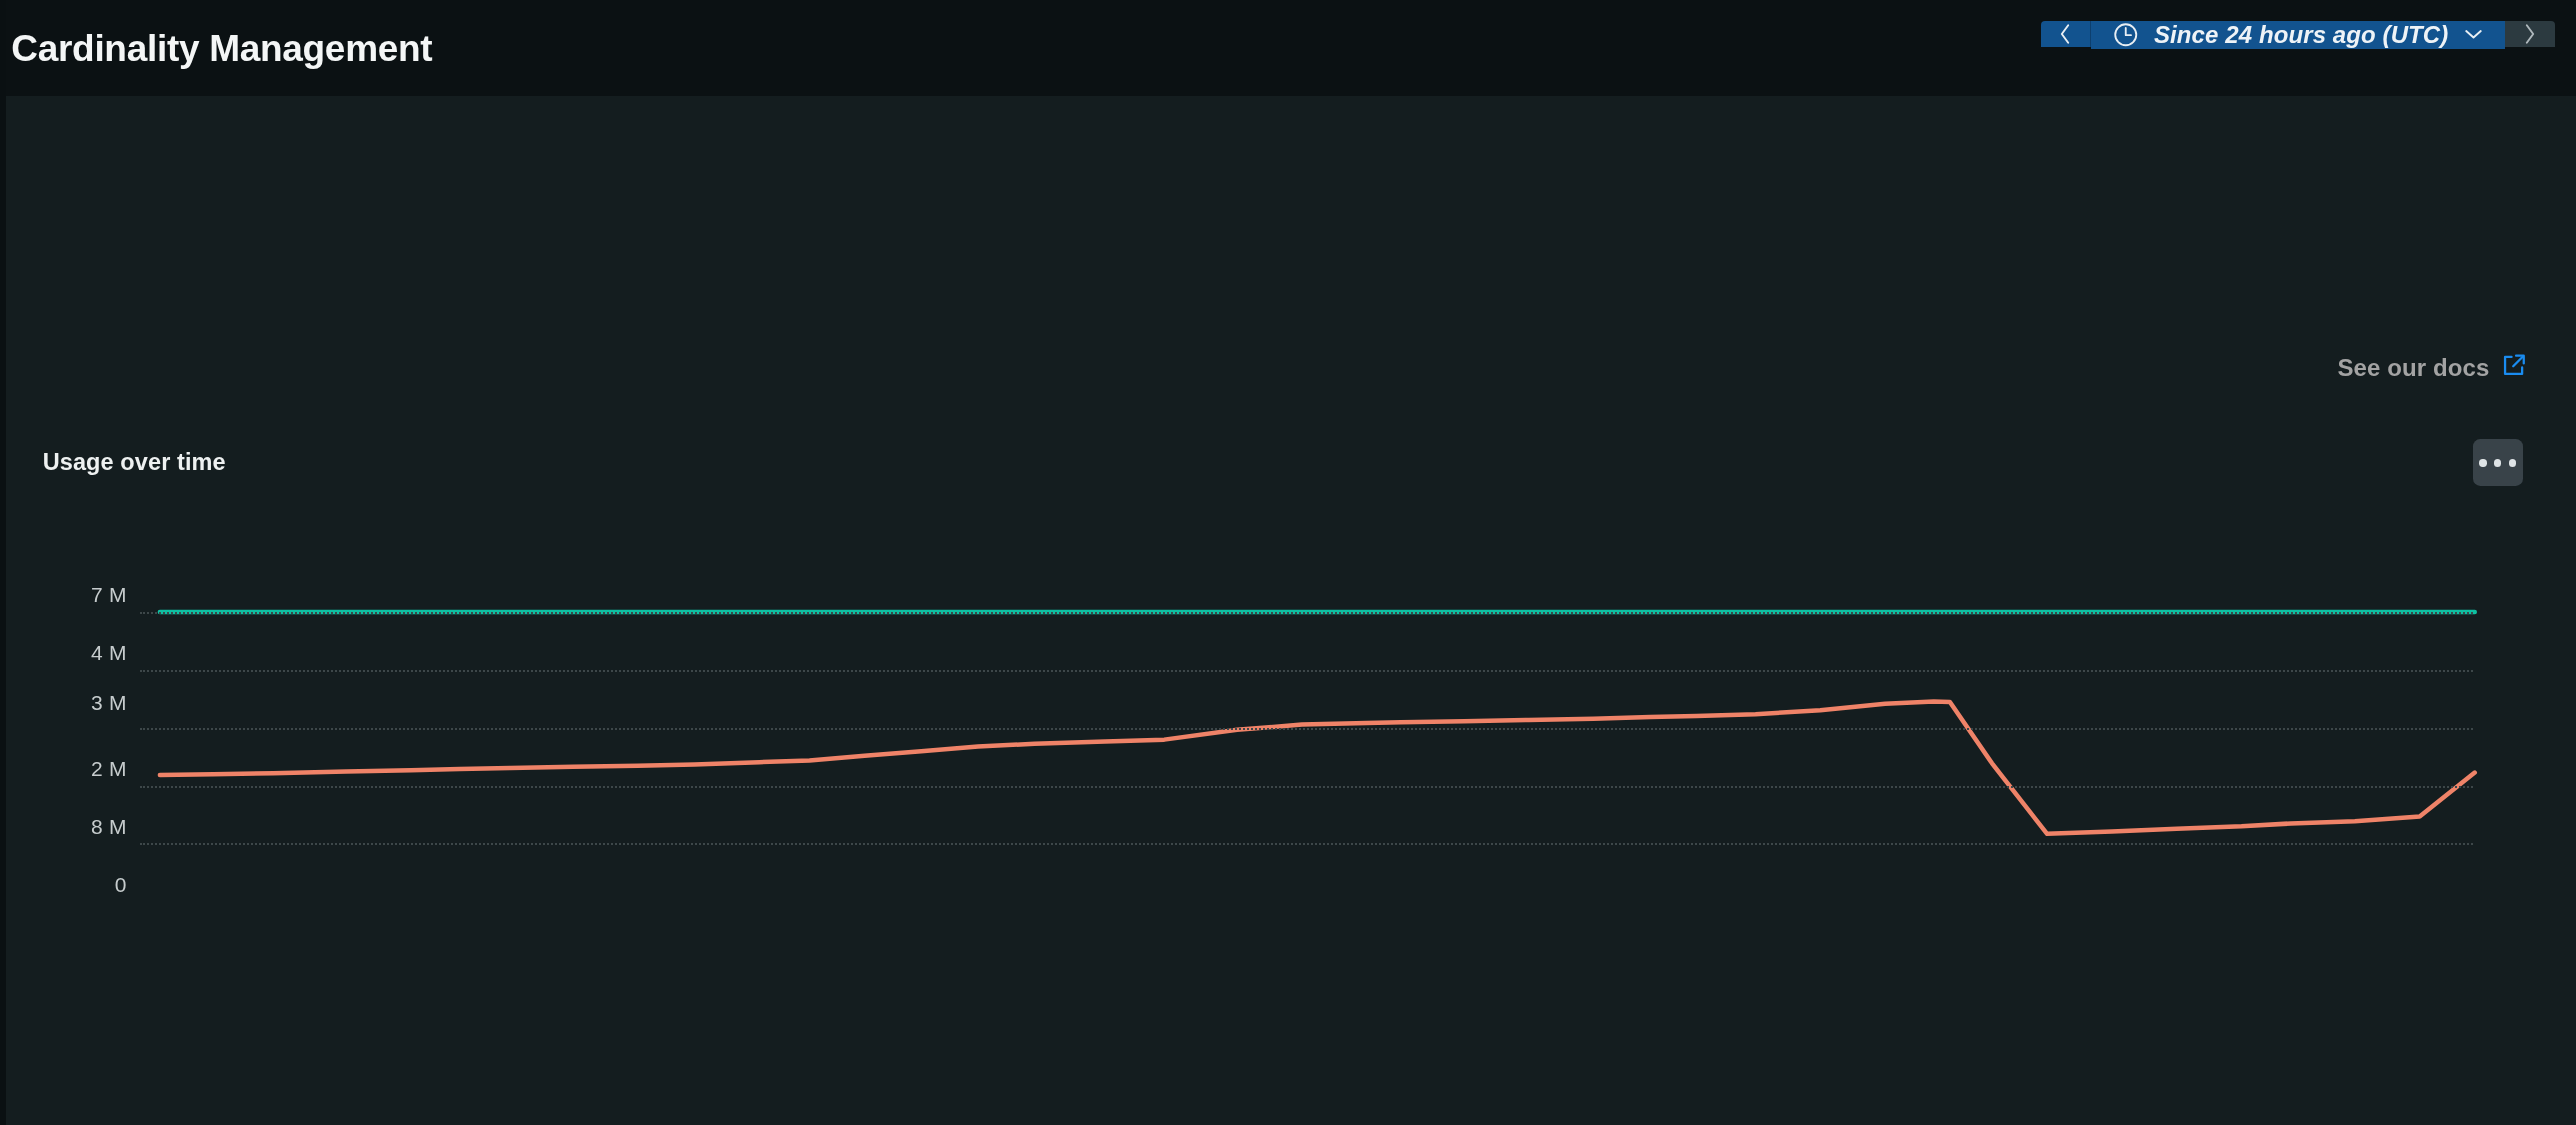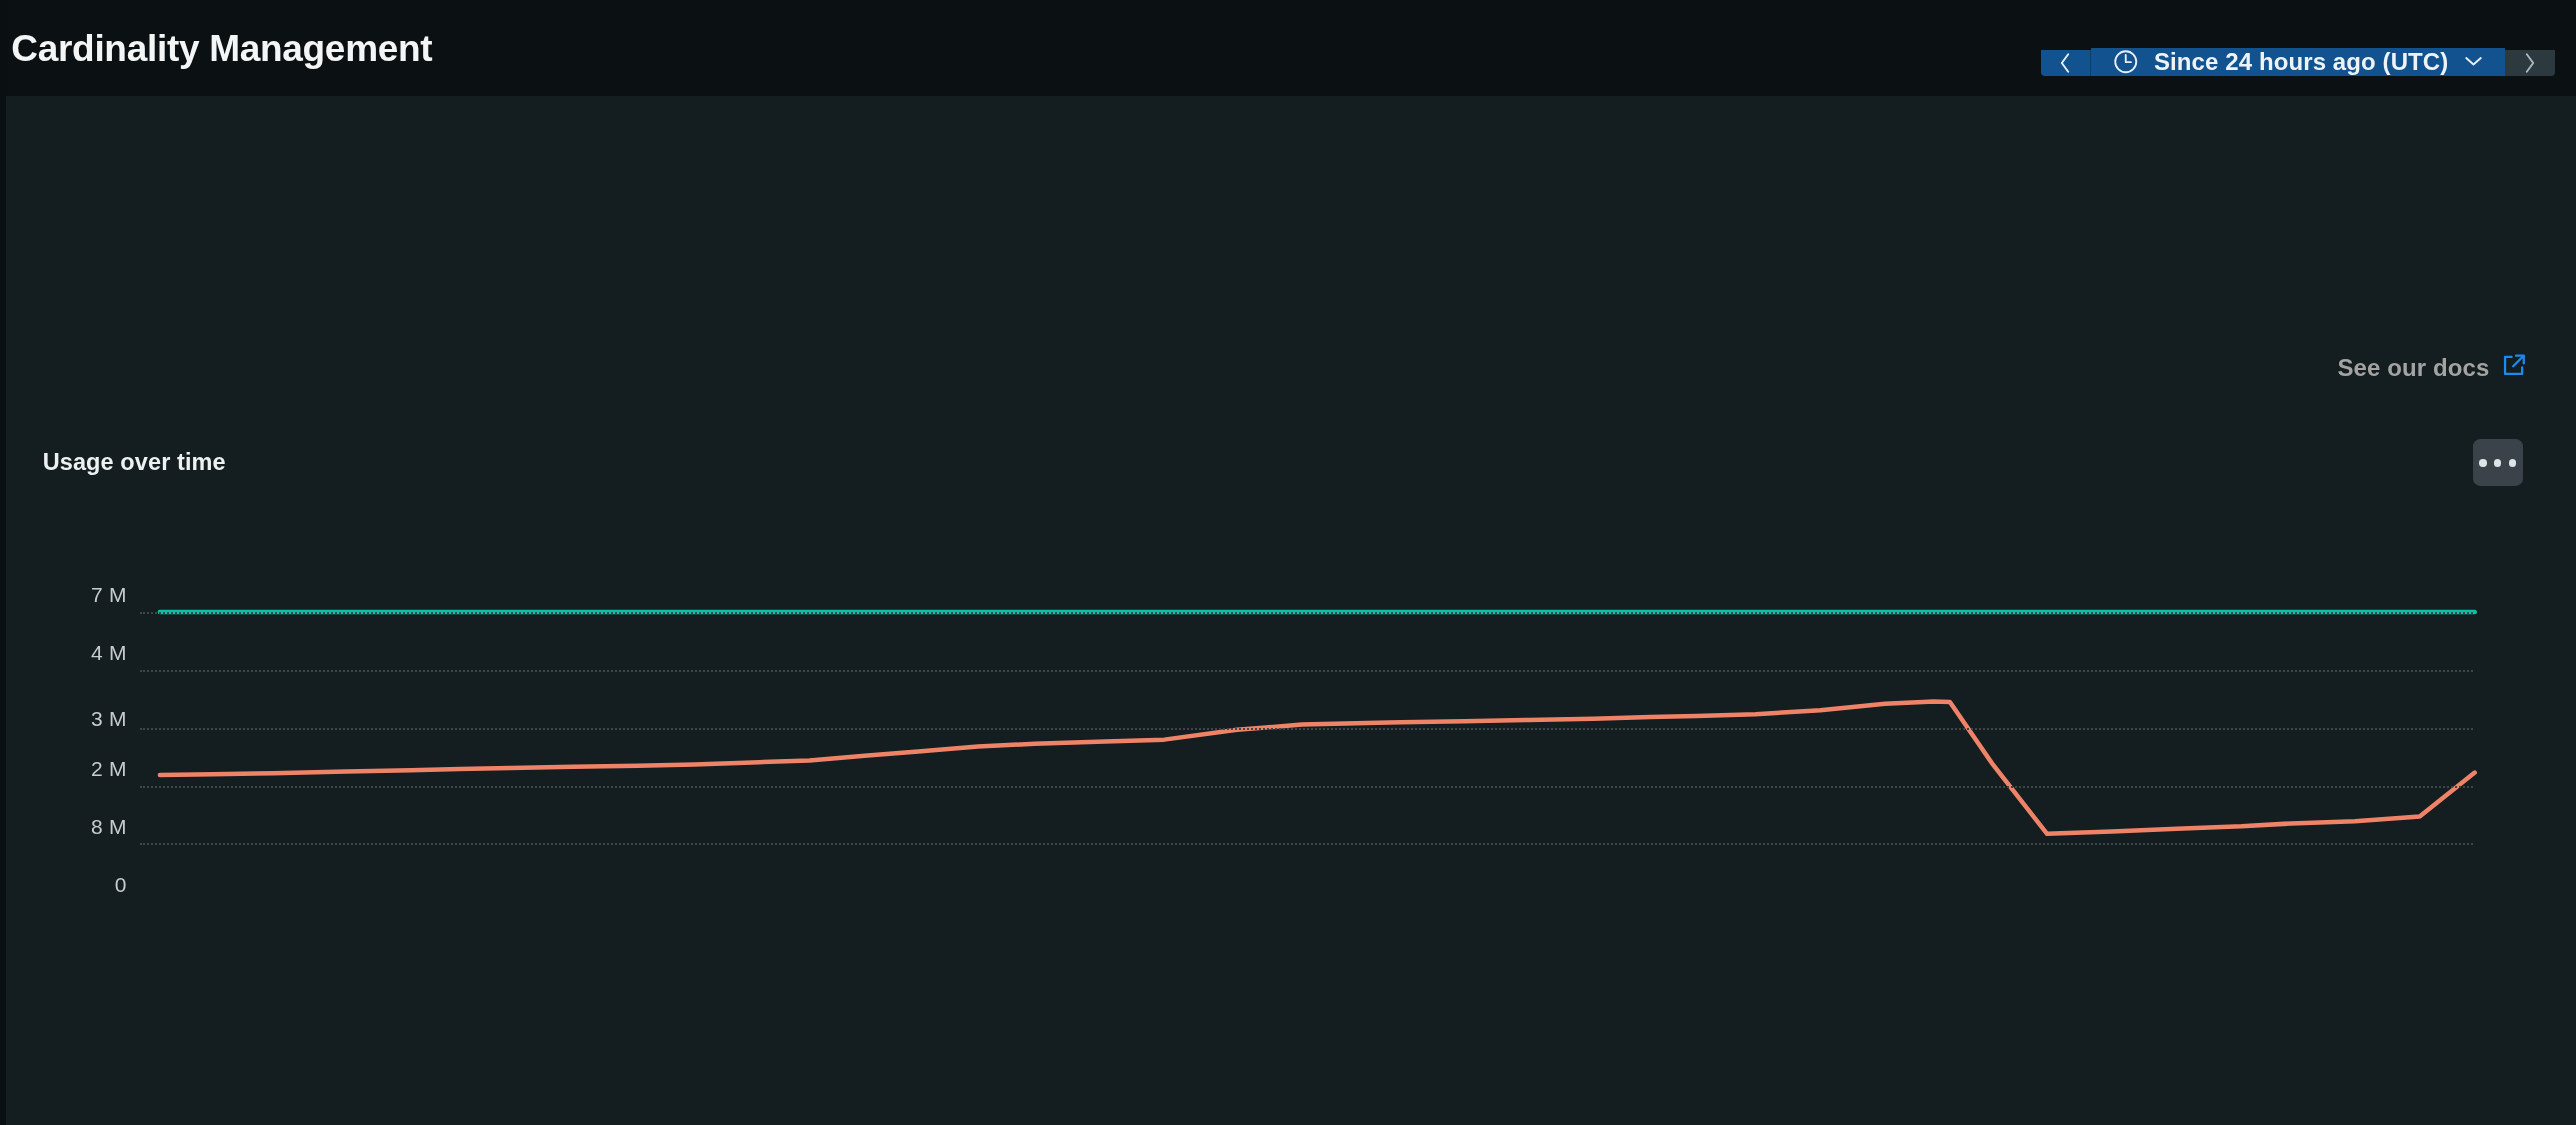--- a/index.html
+++ b/index.html
@@ -38,24 +38,25 @@
     font-weight: bold;
     color: #f4f6f6;
     letter-spacing: -0.3px;
     line-height: 1;
     white-space: nowrap;
   }
 
   
   .timerange {
     display: flex;
-    align-items: flex-end;
+    align-items: flex-start;
     height: 55px;
     border-radius: 4px;
     overflow: hidden;
+    font-style: italic;
   }
   .tr-arrow {
     width: 50px;
     display: flex;
     align-items: center;
     justify-content: center;
     background: #12538f;
     cursor: pointer;
   }
   .tr-arrow.prev { border-right: 1.6px solid #0d3f6e; }
@@ -251,21 +252,21 @@
       <svg class="series-svg" id="series-svg" viewBox="0 0 3173 830" preserveAspectRatio="none">
           <polyline points="190,438.35 256,437.63 330,436.21 420,434.06 500,432.64 560,431.21 623,429.78 700,428.35 780,426.92 850,425.50 930,422.64 992,420.50 1060,414.79 1130,409.07 1200,403.36 1270,399.79 1357,396.94 1430,394.79 1520,382.66 1600,376.23 1680,374.09 1722,373.37 1800,371.95 1880,370.52 1960,369.09 2030,366.95 2087,365.52 2160,363.38 2240,358.38 2320,350.53 2380,347.67 2400,348.38 2452,424.07 2520,511.18 2600,508.32 2680,504.75 2760,501.89 2821,498.32 2900,495.47 2980,489.76 3048,435.49" fill="none" stroke="#ef8368" stroke-width="4.5" stroke-linejoin="round" stroke-linecap="round" vector-effect="non-scaling-stroke"></polyline>
           <polyline points="190,237.00 3048,237.00" fill="none" stroke="#0fbfa1" stroke-width="4.5" stroke-linejoin="round" stroke-linecap="round" vector-effect="non-scaling-stroke"></polyline>
         </svg>
 
     <div class="ylabel" style="left: 24px; top: 454px;">0</div>
         <div class="ylabel" style="left: 24px; top: 396px;">8 M</div>
         <div class="gridline" style="top: 423px;"></div>
         <div class="ylabel" style="left: 24px; top: 338px;">2 M</div>
         <div class="gridline" style="top: 366px;"></div>
-        <div class="ylabel" style="left: 24px; top: 288px;">3 M</div>
+        <div class="ylabel" style="left: 24px; top: 272px;">3 M</div>
         <div class="gridline" style="top: 308px;"></div>
         <div class="ylabel" style="left: 24px; top: 222px;">4 M</div>
         <div class="gridline" style="top: 250px;"></div>
         <div class="ylabel" style="left: 24px; top: 164px;">7 M</div>
         <div class="gridline" style="top: 192px;"></div>
       </div>
 
   </div>
 
 </div>

